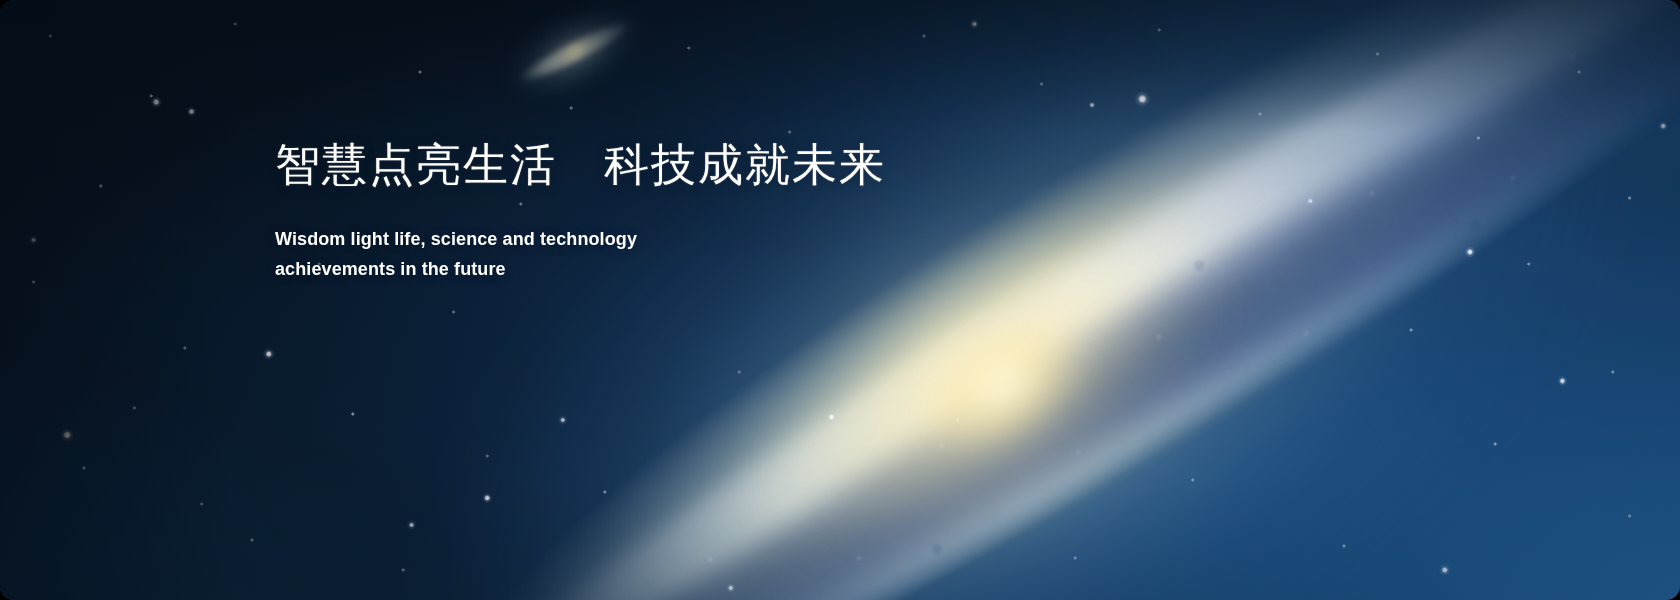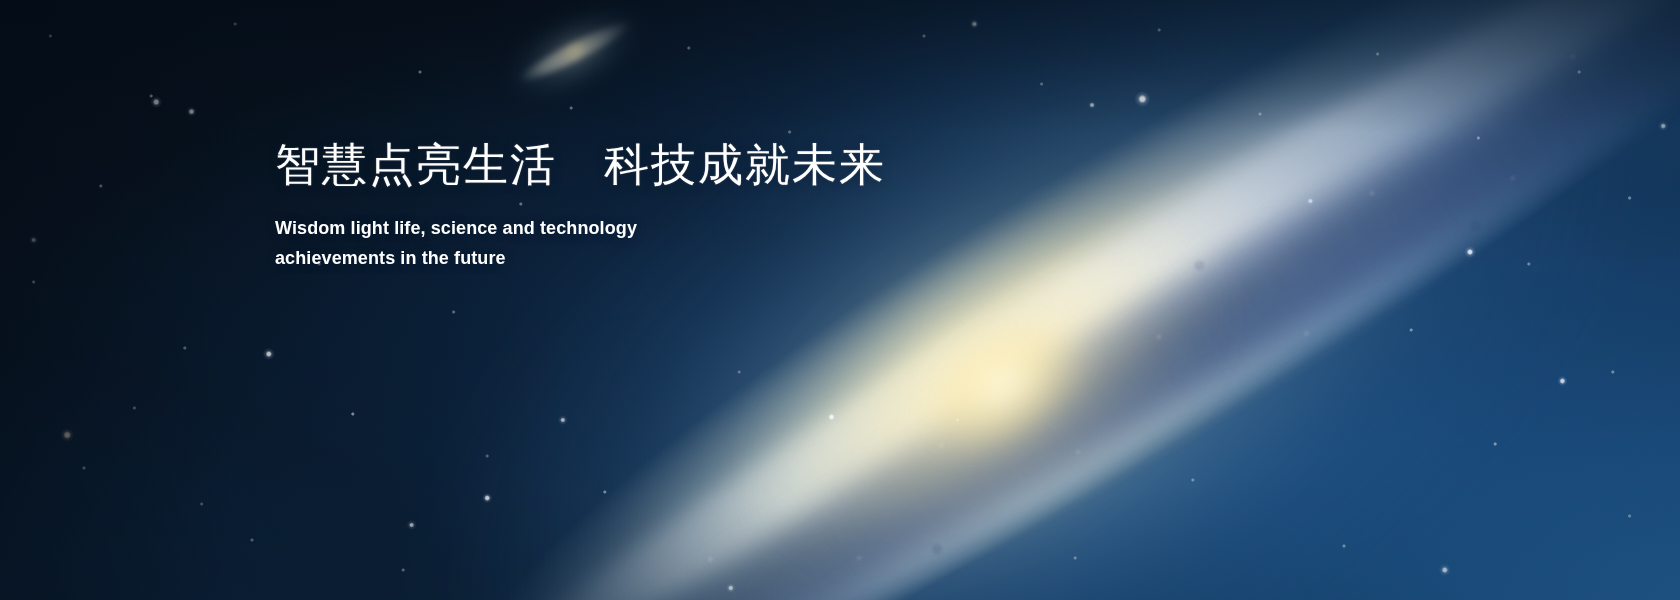--- a/index.html
+++ b/index.html
@@ -11,20 +11,21 @@
     font-family: "Liberation Sans", sans-serif;
   }
 
   
   .banner {
     position: relative;
     width: 1680px;
     height: 600px;
     overflow: hidden;
     background: #0a1c30;
+    border-radius: 14px;
   }
 
   
   .sky-base {
     position: absolute;
     inset: 0;
     background:
       radial-gradient(120% 150% at 108% 112%, #2a6ca8 0%, #1d5488 20%, #153f6b 42%, #0f2c4c 64%, #0a1d33 85%, #07131f 100%);
   }
   .sky-tint-tr {
@@ -366,21 +367,21 @@
     font-family: "Liberation Sans", "DejaVu Sans", sans-serif;
     font-size: 45px;
     font-weight: 400;
     line-height: 1.22;
     letter-spacing: 2px;
     color: #ffffff;
     white-space: pre;
     text-shadow: 0 1px 10px rgba(8,26,48,0.55), 0 0 2px rgba(255,255,255,0.25);
   }
   .subline {
-    margin: 20px 0 0 0;
+    margin: 31px 0 0 0;
     font-family: "Liberation Sans", "DejaVu Sans", sans-serif;
     font-size: 18px;
     font-weight: 700;
     line-height: 1.68;
     letter-spacing: 0.1px;
     color: #ffffff;
     width: 390px;
     text-shadow: 0 1px 8px rgba(8,26,48,0.55);
   }
 </style>

